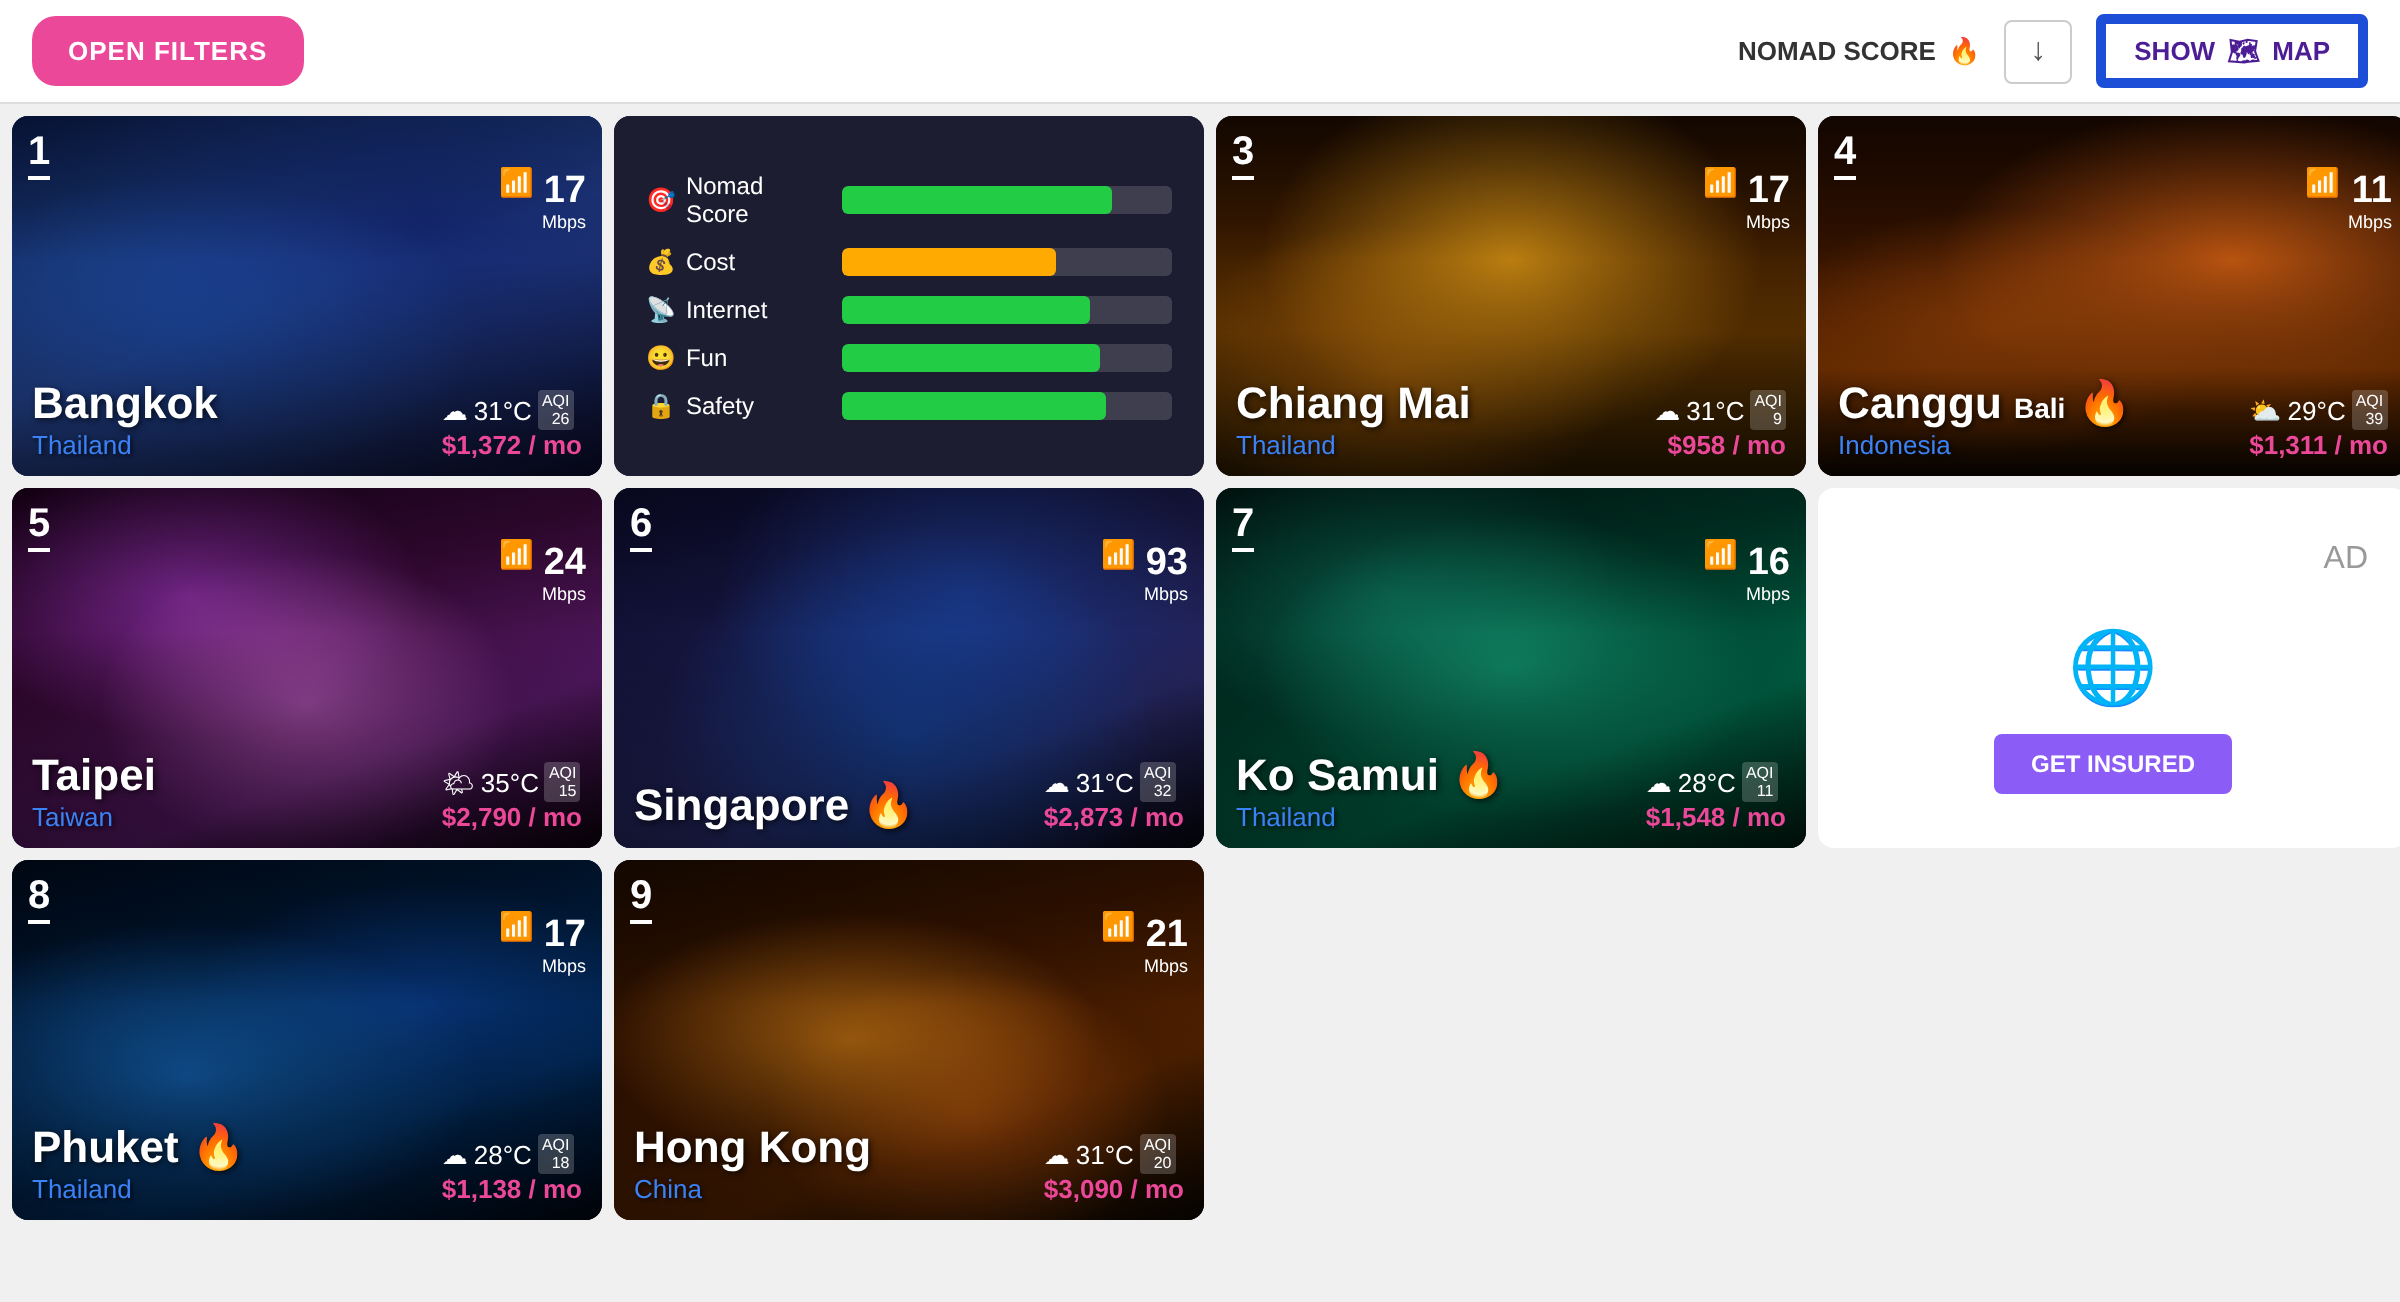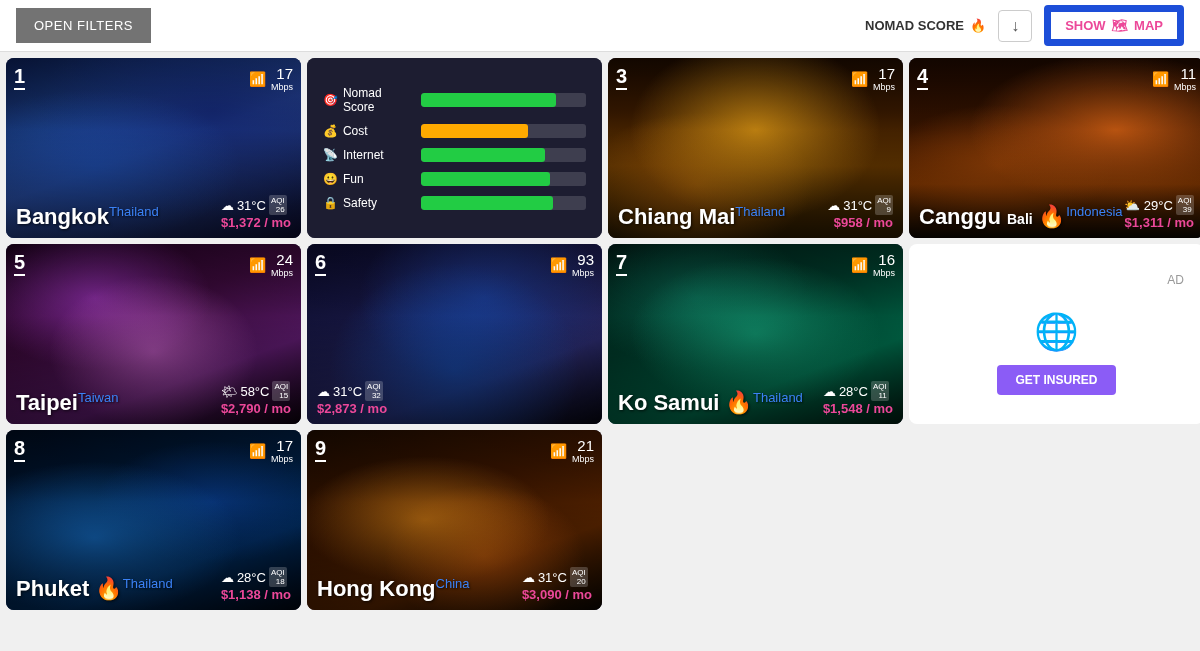--- a/index.html
+++ b/index.html
@@ -4,34 +4,34 @@
   <style>
     * { box-sizing: border-box; margin: 0; padding: 0; }
     body { font-family: -apple-system, BlinkMacSystemFont, 'Segoe UI', sans-serif; background: #f0f0f0; }
 
     
     .top-bar {
       display: flex; align-items: center; justify-content: space-between;
       padding: 8px 16px; background: #fff; border-bottom: 1px solid #ddd; height: 52px;
     }
     .open-filters-btn {
-      background: #737373; color: #fff; border: none; border-radius: 0;
-      padding: 10px 18px; font-size: 13px; font-weight: 400; cursor: pointer; letter-spacing: 0.5px;
+      background: #ec4899; color: #fff; border: none; border-radius: 12px;
+      padding: 10px 18px; font-size: 13px; font-weight: 700; cursor: pointer; letter-spacing: 0.5px;
     }
     .top-right { display: flex; align-items: center; gap: 12px; }
     .nomad-score-label {
       font-size: 13px; font-weight: 700; color: #333; display: flex; align-items: center; gap: 6px;
     }
     .sort-arrow-btn {
       border: 1px solid #ccc; background: #fff; border-radius: 4px;
       padding: 6px 12px; cursor: pointer; font-size: 16px; color: #555;
     }
     .show-map-btn {
-      border: 7px solid #1d4ed8; background: #fff; border-radius: 4px;
-      padding: 6px 14px; cursor: pointer; font-size: 13px; font-weight: 600; color: #ec4899;
+      border: 5px solid #1d4ed8; background: #fff; border-radius: 4px;
+      padding: 6px 14px; cursor: pointer; font-size: 13px; font-weight: 600; color: #4c1d95;
       display: flex; align-items: center; gap: 6px;
     }
 
     
     .main-grid {
       display: grid;
       grid-template-columns: 295px 295px 295px 295px;
       grid-template-rows: auto auto auto;
       gap: 6px;
       padding: 6px;
@@ -58,21 +58,21 @@
     }
     .card-rank {
       color: #fff; font-size: 20px; font-weight: 700; line-height: 1;
       border-bottom: 2px solid #fff; padding-bottom: 2px;
     }
     .card-speed {
       color: #fff; font-size: 11px; text-align: right; display: flex; align-items: center; gap: 4px;
     }
     .wifi-icon { font-size: 14px; }
     .speed-text { display: flex; flex-direction: column; align-items: flex-end; line-height: 1.1; }
-    .speed-num { font-size: 15px; font-weight: 400; }
+    .speed-num { font-size: 19px; font-weight: 700; margin-top: 20px; }
     .speed-unit { font-size: 9px; }
 
     .card-bottom {
       position: absolute; bottom: 8px; left: 10px; right: 10px;
       display: flex; justify-content: space-between; align-items: flex-end;
     }
     .card-city-name { color: #fff; font-size: 22px; font-weight: 700; text-shadow: 1px 1px 3px rgba(0,0,0,0.7); }
     .card-country { color: #3b82f6; font-size: 13px; text-shadow: 1px 1px 2px rgba(0,0,0,0.7); }
     .card-weather-cost { text-align: right; }
     .card-temp { color: #fff; font-size: 13px; display: flex; align-items: center; gap: 3px; }
@@ -98,21 +98,21 @@
     .score-label { color: #fff; font-size: 12px; width: 90px; display: flex; align-items: center; gap: 5px; flex-shrink: 0; }
     .score-bar-bg { flex: 1; height: 14px; background: rgba(255,255,255,0.15); border-radius: 3px; overflow: hidden; }
     .score-bar-fill { height: 100%; border-radius: 3px; }
 
     
     .ad-panel {
       background: #fff; border-radius: 8px; padding: 16px 20px;
       display: flex; flex-direction: column; align-items: center; text-align: center;
       height: 180px; justify-content: center; gap: 8px;
     }
-    .ad-label { font-size: 12px; color: #999; align-self: flex-end; margin-bottom: 16px; }
+    .ad-label { font-size: 16px; color: #999; align-self: flex-end; margin-bottom: 16px; }
     .ad-icon { font-size: 36px; }
     .ad-text { font-size: 13px; color: #333; line-height: 1.5; }
     .ad-btn {
       background: #8b5cf6; color: #fff; border: none; border-radius: 4px;
       padding: 8px 18px; font-size: 12px; font-weight: 700; cursor: pointer; margin-top: 4px;
     }
 
     
     .photo-bangkok {
       background: 
@@ -156,21 +156,21 @@
         radial-gradient(ellipse at 70% 40%, rgba(10,60,140,0.8) 0%, transparent 40%),
         linear-gradient(160deg, #000a1a 0%, #001a3a 40%, #002a5a 70%, #000510 100%);
     }
     .photo-hongkong {
       background:
         radial-gradient(ellipse at 40% 50%, rgba(200,120,20,0.8) 0%, transparent 50%),
         radial-gradient(ellipse at 60% 70%, rgba(180,80,10,0.9) 0%, transparent 40%),
         linear-gradient(160deg, #1a0a00 0%, #3a1500 40%, #5a2500 70%, #0a0500 100%);
     }
 
-    .card-left-bottom { display: flex; flex-direction: row; }
+    .card-left-bottom { display: flex; flex-direction: column; }
   </style>
 </head>
 <body>
 
 <div class="top-bar">
   <button class="open-filters-btn">OPEN FILTERS</button>
   <div class="top-right">
     <span class="nomad-score-label">
       <span>NOMAD SCORE</span>
       <span>🔥</span>
@@ -338,21 +338,21 @@
       </div>
     </div>
     <div class="card-bottom">
       <div class="card-left-bottom">
         <span class="card-city-name">Taipei</span>
         <span class="card-country">Taiwan</span>
       </div>
       <div class="card-weather-cost">
         <div class="card-temp">
           <span>🌤</span>
-          <span>58°C</span>
+          <span>35°C</span>
             <sup class="aqi-badge">AQI<br>15</sup>
         </div>
         <div class="card-cost">$2,790 / mo</div>
       </div>
     </div>
   </div>
 
   <div class="city-card">
     <div class="card-bg photo-singapore"></div>
     <div class="card-overlay"></div>
@@ -360,20 +360,24 @@
       <span class="card-rank">6</span>
       <div class="card-speed">
         <span class="wifi-icon">📶</span>
         <div class="speed-text">
           <span class="speed-num">93</span>
           <span class="speed-unit">Mbps</span>
         </div>
       </div>
     </div>
     <div class="card-bottom">
+      <div class="card-left-bottom">
+        <span class="card-city-name">Singapore 🔥</span>
+        <span class="card-country"></span>
+      </div>
       <div class="card-weather-cost">
         <div class="card-temp">
           <span>☁</span>
           <span>31°C</span>
             <sup class="aqi-badge">AQI<br>32</sup>
         </div>
         <div class="card-cost">$2,873 / mo</div>
       </div>
     </div>
   </div>

